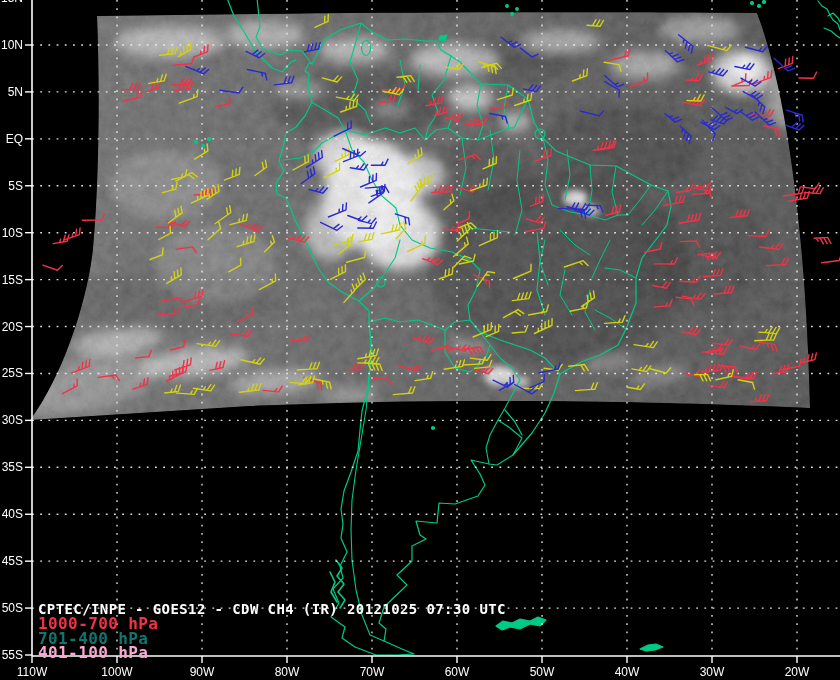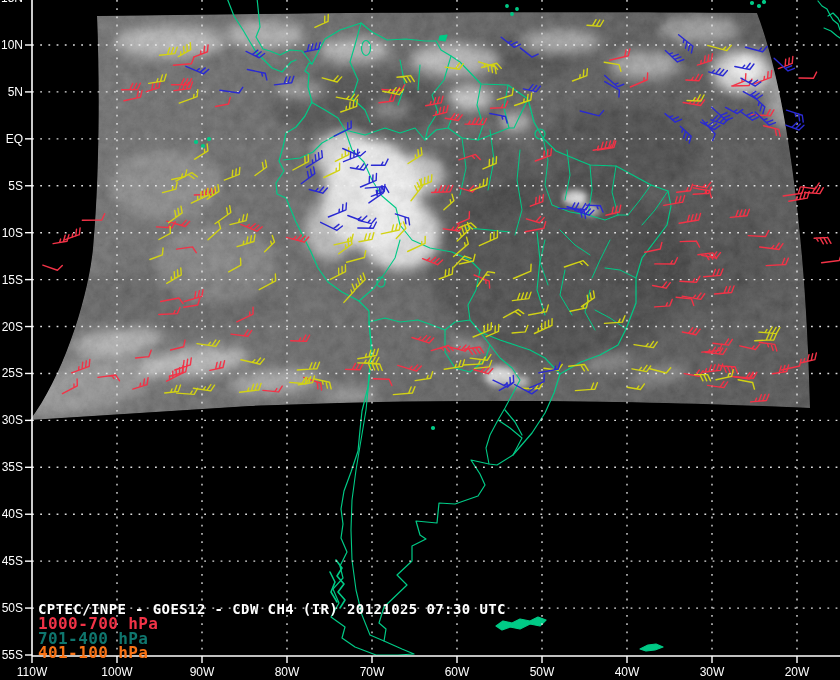--- a/index.html
+++ b/index.html
@@ -578,15 +578,15 @@
         <line x1="797" y1="656" x2="797" y2="663" stroke="#fff" stroke-width="1.4"></line>
         <text x="797" y="676" fill="#ffffff" text-anchor="middle" font-size="12" font-family="&quot;Liberation Sans&quot;, sans-serif">20W</text>
       </g>
   </svg>
 
   <div class="overlay-text title-overlay">CPTEC/INPE - GOES12 - CDW CH4 (IR) 20121025 07:30 UTC</div>
 
   <div class="legend">
     <div class="legend-item" style="color: rgb(242, 51, 71);">1000-700 hPa</div>
     <div class="legend-item" style="color: #0f766e;">701-400 hPa</div>
-    <div class="legend-item" style="color: #f97316;">401-100 hPa</div>
+    <div class="legend-item" style="color: #f9a8d4;">401-100 hPa</div>
   </div>
 </div>
 
 </body></html>

